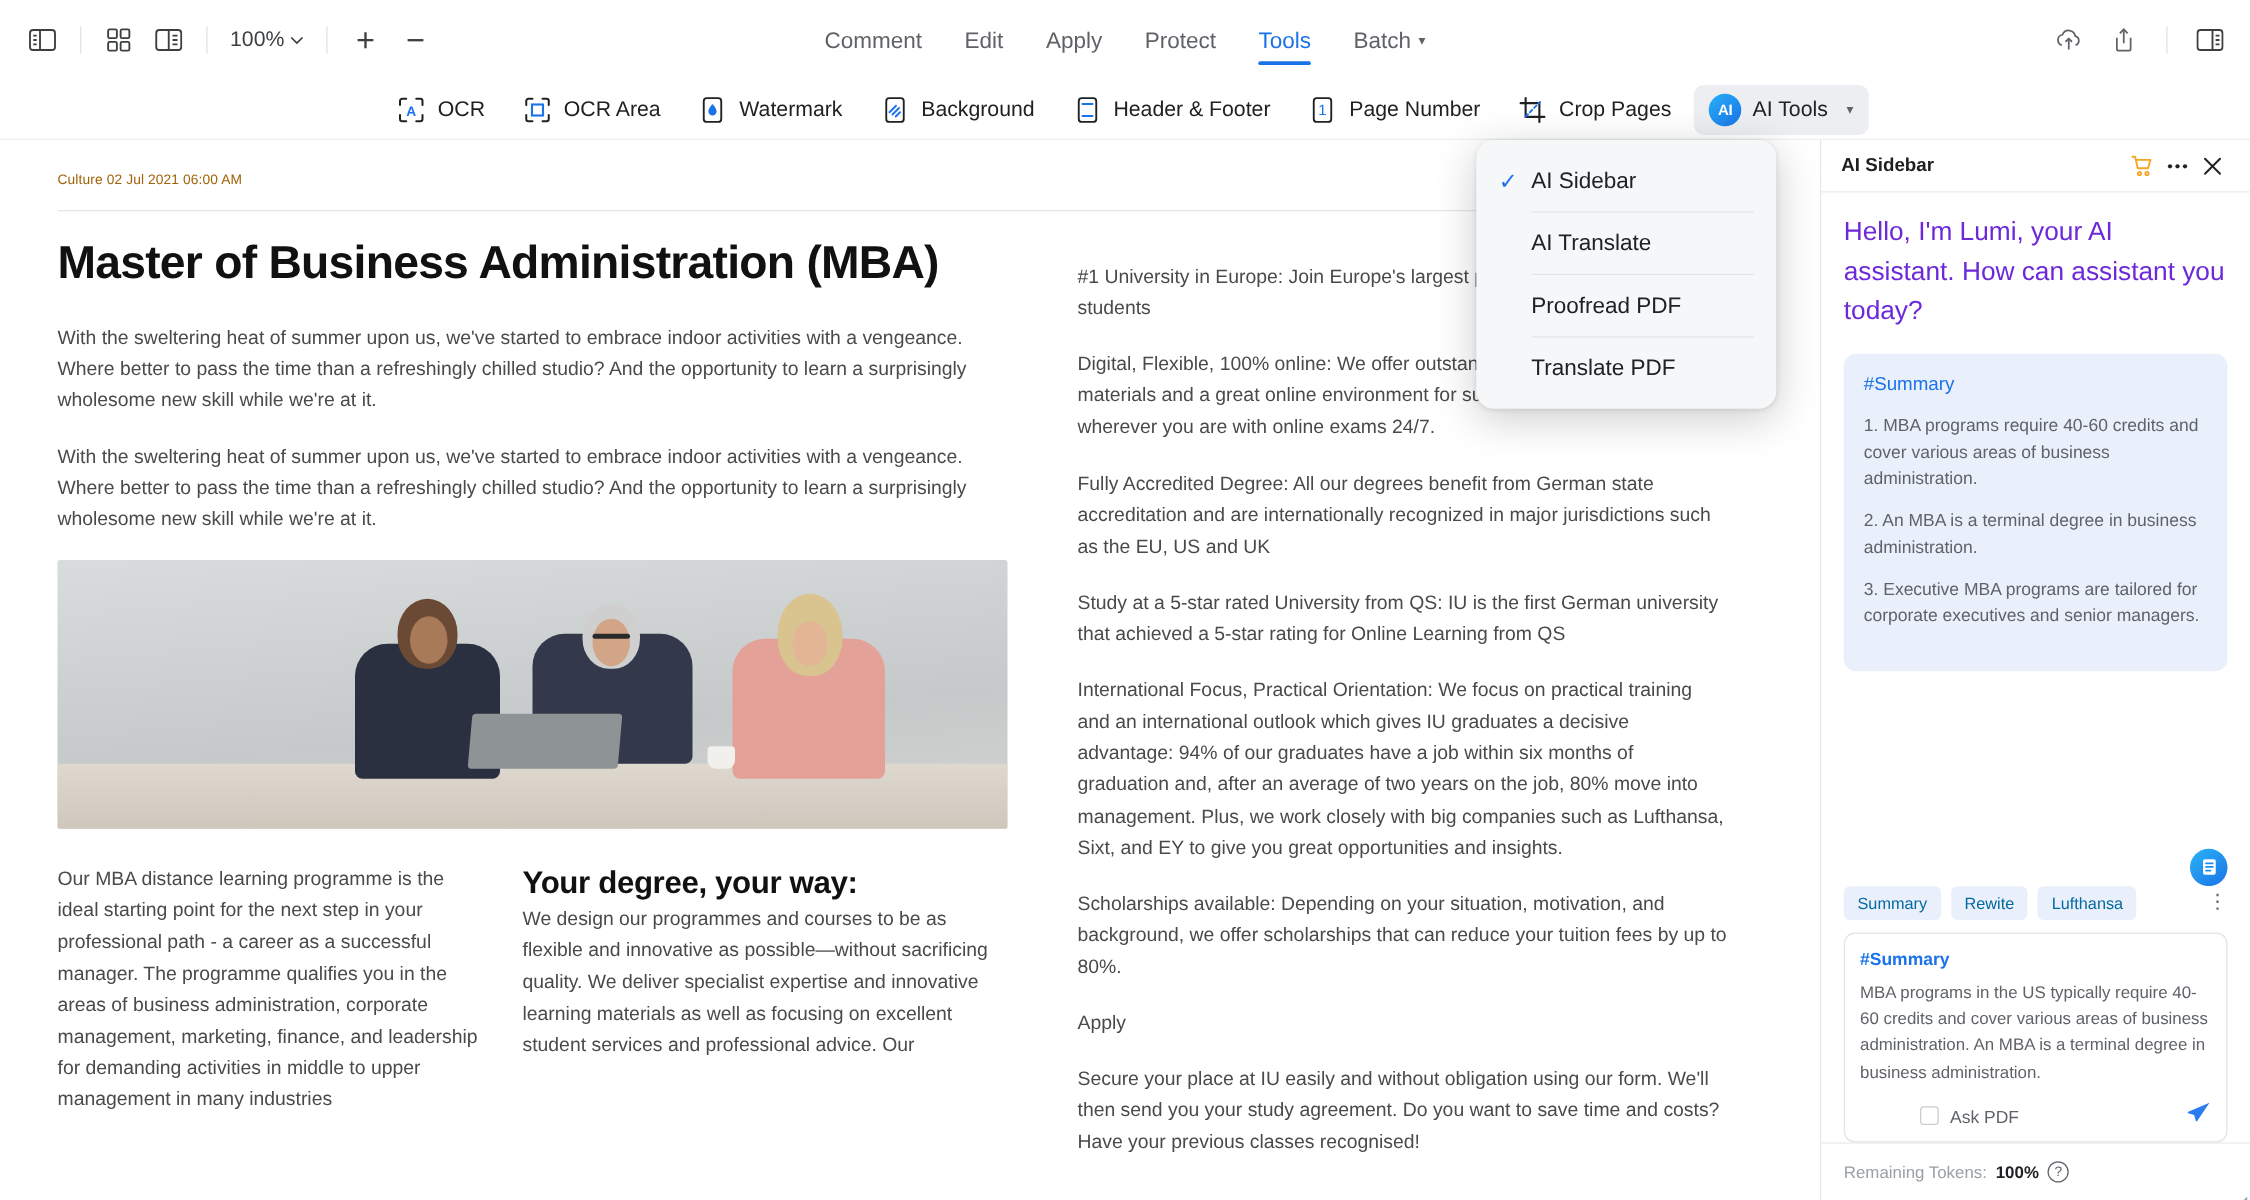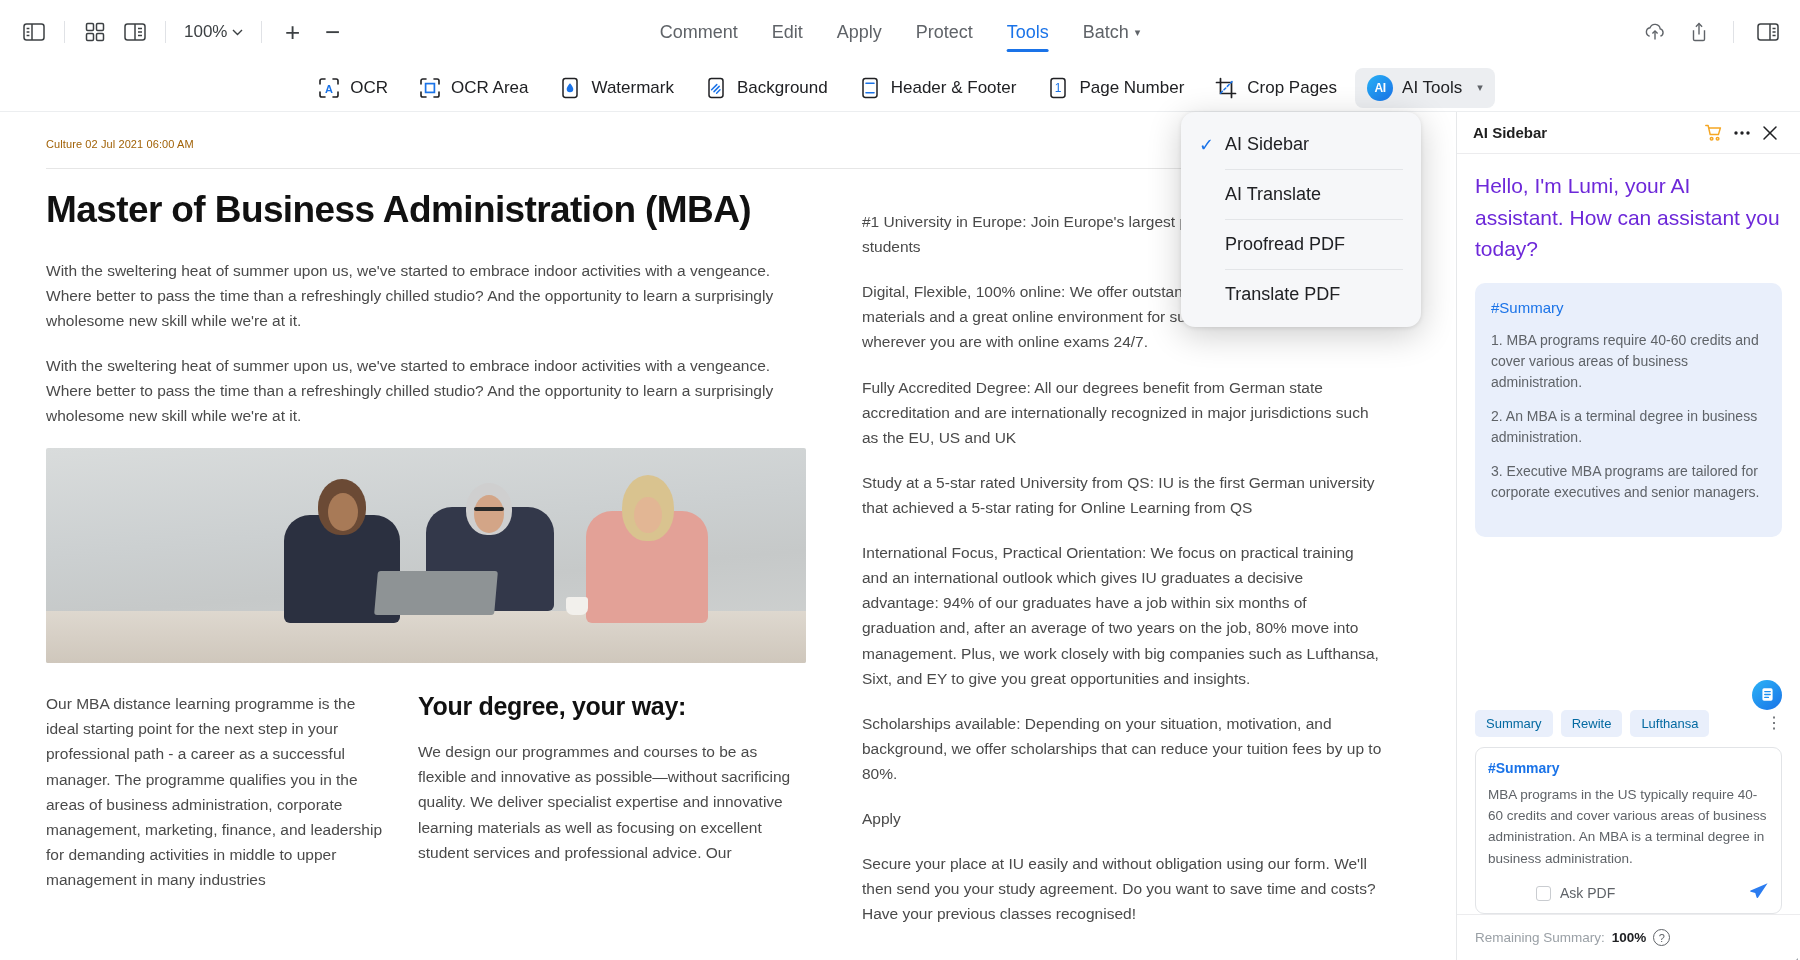--- a/index.html
+++ b/index.html
@@ -103,21 +103,21 @@
   }
   .ph-cup {
     position:absolute; left:520px; bottom:48px; width:22px; height:18px;
     background:#f2f0ec; border-radius:3px 3px 7px 7px;
   }
   .sub-cols { display:flex; gap:32px; }
   .sub-a { width:340px; flex:0 0 340px; }
   .sub-b { width:388px; flex:0 0 388px; }
   h2.doc-h2 {
     font-size:25px; font-weight:700; letter-spacing:-0.3px; color:#111;
-    margin-bottom:18px; line-height:1.2;
+    margin-bottom:2px; line-height:1.2;
   }
 
   
   .menu {
     position:absolute; left:1181px; top:112px; width:240px;
     background:#f6f7f9; border-radius:14px;
     box-shadow:0 8px 34px rgba(0,0,0,.20), 0 1px 4px rgba(0,0,0,.10);
     padding:8px 0; z-index:40;
   }
   .menu-item {
@@ -497,21 +497,21 @@
           <span class="send">
             <svg width="20" height="20" viewBox="0 0 20 20" fill="#2b7cf0">
               <path d="M18.6 2.2L1.6 9.4c-.6.25-.55 1.1.07 1.28l4.6 1.3 1.33 4.58c.18.62 1.02.67 1.28.08L18.6 2.2z"></path>
             </svg>
           </span>
         </div>
       </div>
     </div>
 
     <div class="sb-status">
-      <span>Remaining Summary:</span>
+      <span>Remaining Tokens:</span>
       <b>100%</b>
       <span class="qmark">?</span>
     </div>
 
     <div class="resize-corner">
       <svg width="10" height="10" viewBox="0 0 10 10" fill="#9aa0a6">
           <path d="M10 10H6l4-4z"></path>
         </svg>
     </div>
   </div>

